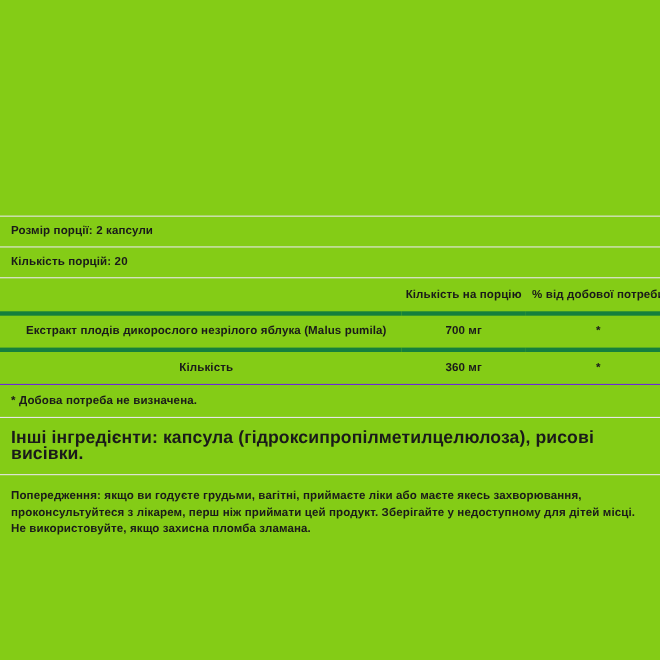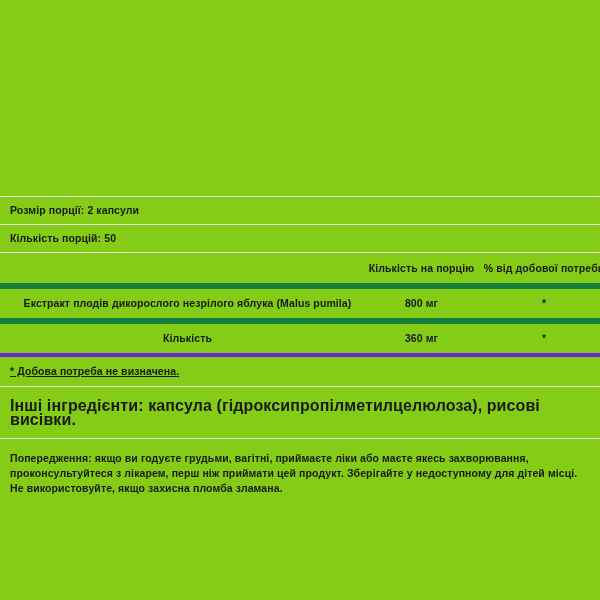--- a/index.html
+++ b/index.html
@@ -60,40 +60,39 @@
   .tbl thead th {
     font-weight: bold;
     padding: 9px 0 8px 0;
     letter-spacing: 0.1px;
     color: #1a1a1a;
   }
   .tbl thead th.col-name { padding-left: 10px; }
   .tbl tbody td {
     font-weight: bold;
     padding: 8px 0 8px 0;
-    border-top: 6px solid #15803d;
+    border-top: 4px solid #15803d;
     letter-spacing: 0.1px;
     color: #1a1a1a;
   }
   .tbl tbody td.col-name { padding-left: 10px; }
   .dv-star {
     font-weight: bold;
     font-size: 11px;
     line-height: 13px;
   }
   .footnote {
     padding: 8px 0 8px 10px;
     font-size: 10.5px;
     font-weight: bold;
     line-height: 13px;
     letter-spacing: 0.1px;
-    border-top: 4px solid #6d28d9;
+    border-top: 1px solid #6d28d9;
     border-bottom: 1px solid #e6e6e6;
     color: #1a1a1a;
-    text-decoration: underline;
   }
   .other-ing {
     padding: 12px 10px 11px 10px;
     font-size: 16px;
     font-weight: bold;
     line-height: 14px;
     letter-spacing: 0.1px;
     border-bottom: 1px solid #e6e6e6;
     color: #1a1a1a;
   }
@@ -112,36 +111,36 @@
 <div id="label-root">
 
   <div class="facts-panel">
 
     <div class="rule"></div>
 
     <div class="srv-row">Розмір порції: 2 капсули</div>
 
     <div class="rule"></div>
 
-    <div class="srv-row">Кількість порцій: 50</div>
+    <div class="srv-row">Кількість порцій: 20</div>
 
     <div class="rule"></div>
 
     <table class="tbl">
       <thead>
         <tr>
           <th class="col-name"></th>
           <th class="col-amt">Кількість на порцію</th>
           <th class="col-dv">% від добової потреби</th>
         </tr>
       </thead>
       <tbody>
         <tr>
           <td class="col-name">Екстракт плодів дикорослого незрілого яблука (Malus pumila)</td>
-          <td class="col-amt">800 мг</td>
+          <td class="col-amt">700 мг</td>
           <td class="col-dv dv-star">*</td>
         </tr>
         <tr>
           <td class="col-name">Кількість</td>
           <td class="col-amt">360 мг</td>
           <td class="col-dv dv-star">*</td>
         </tr>
       </tbody>
     </table>
 

